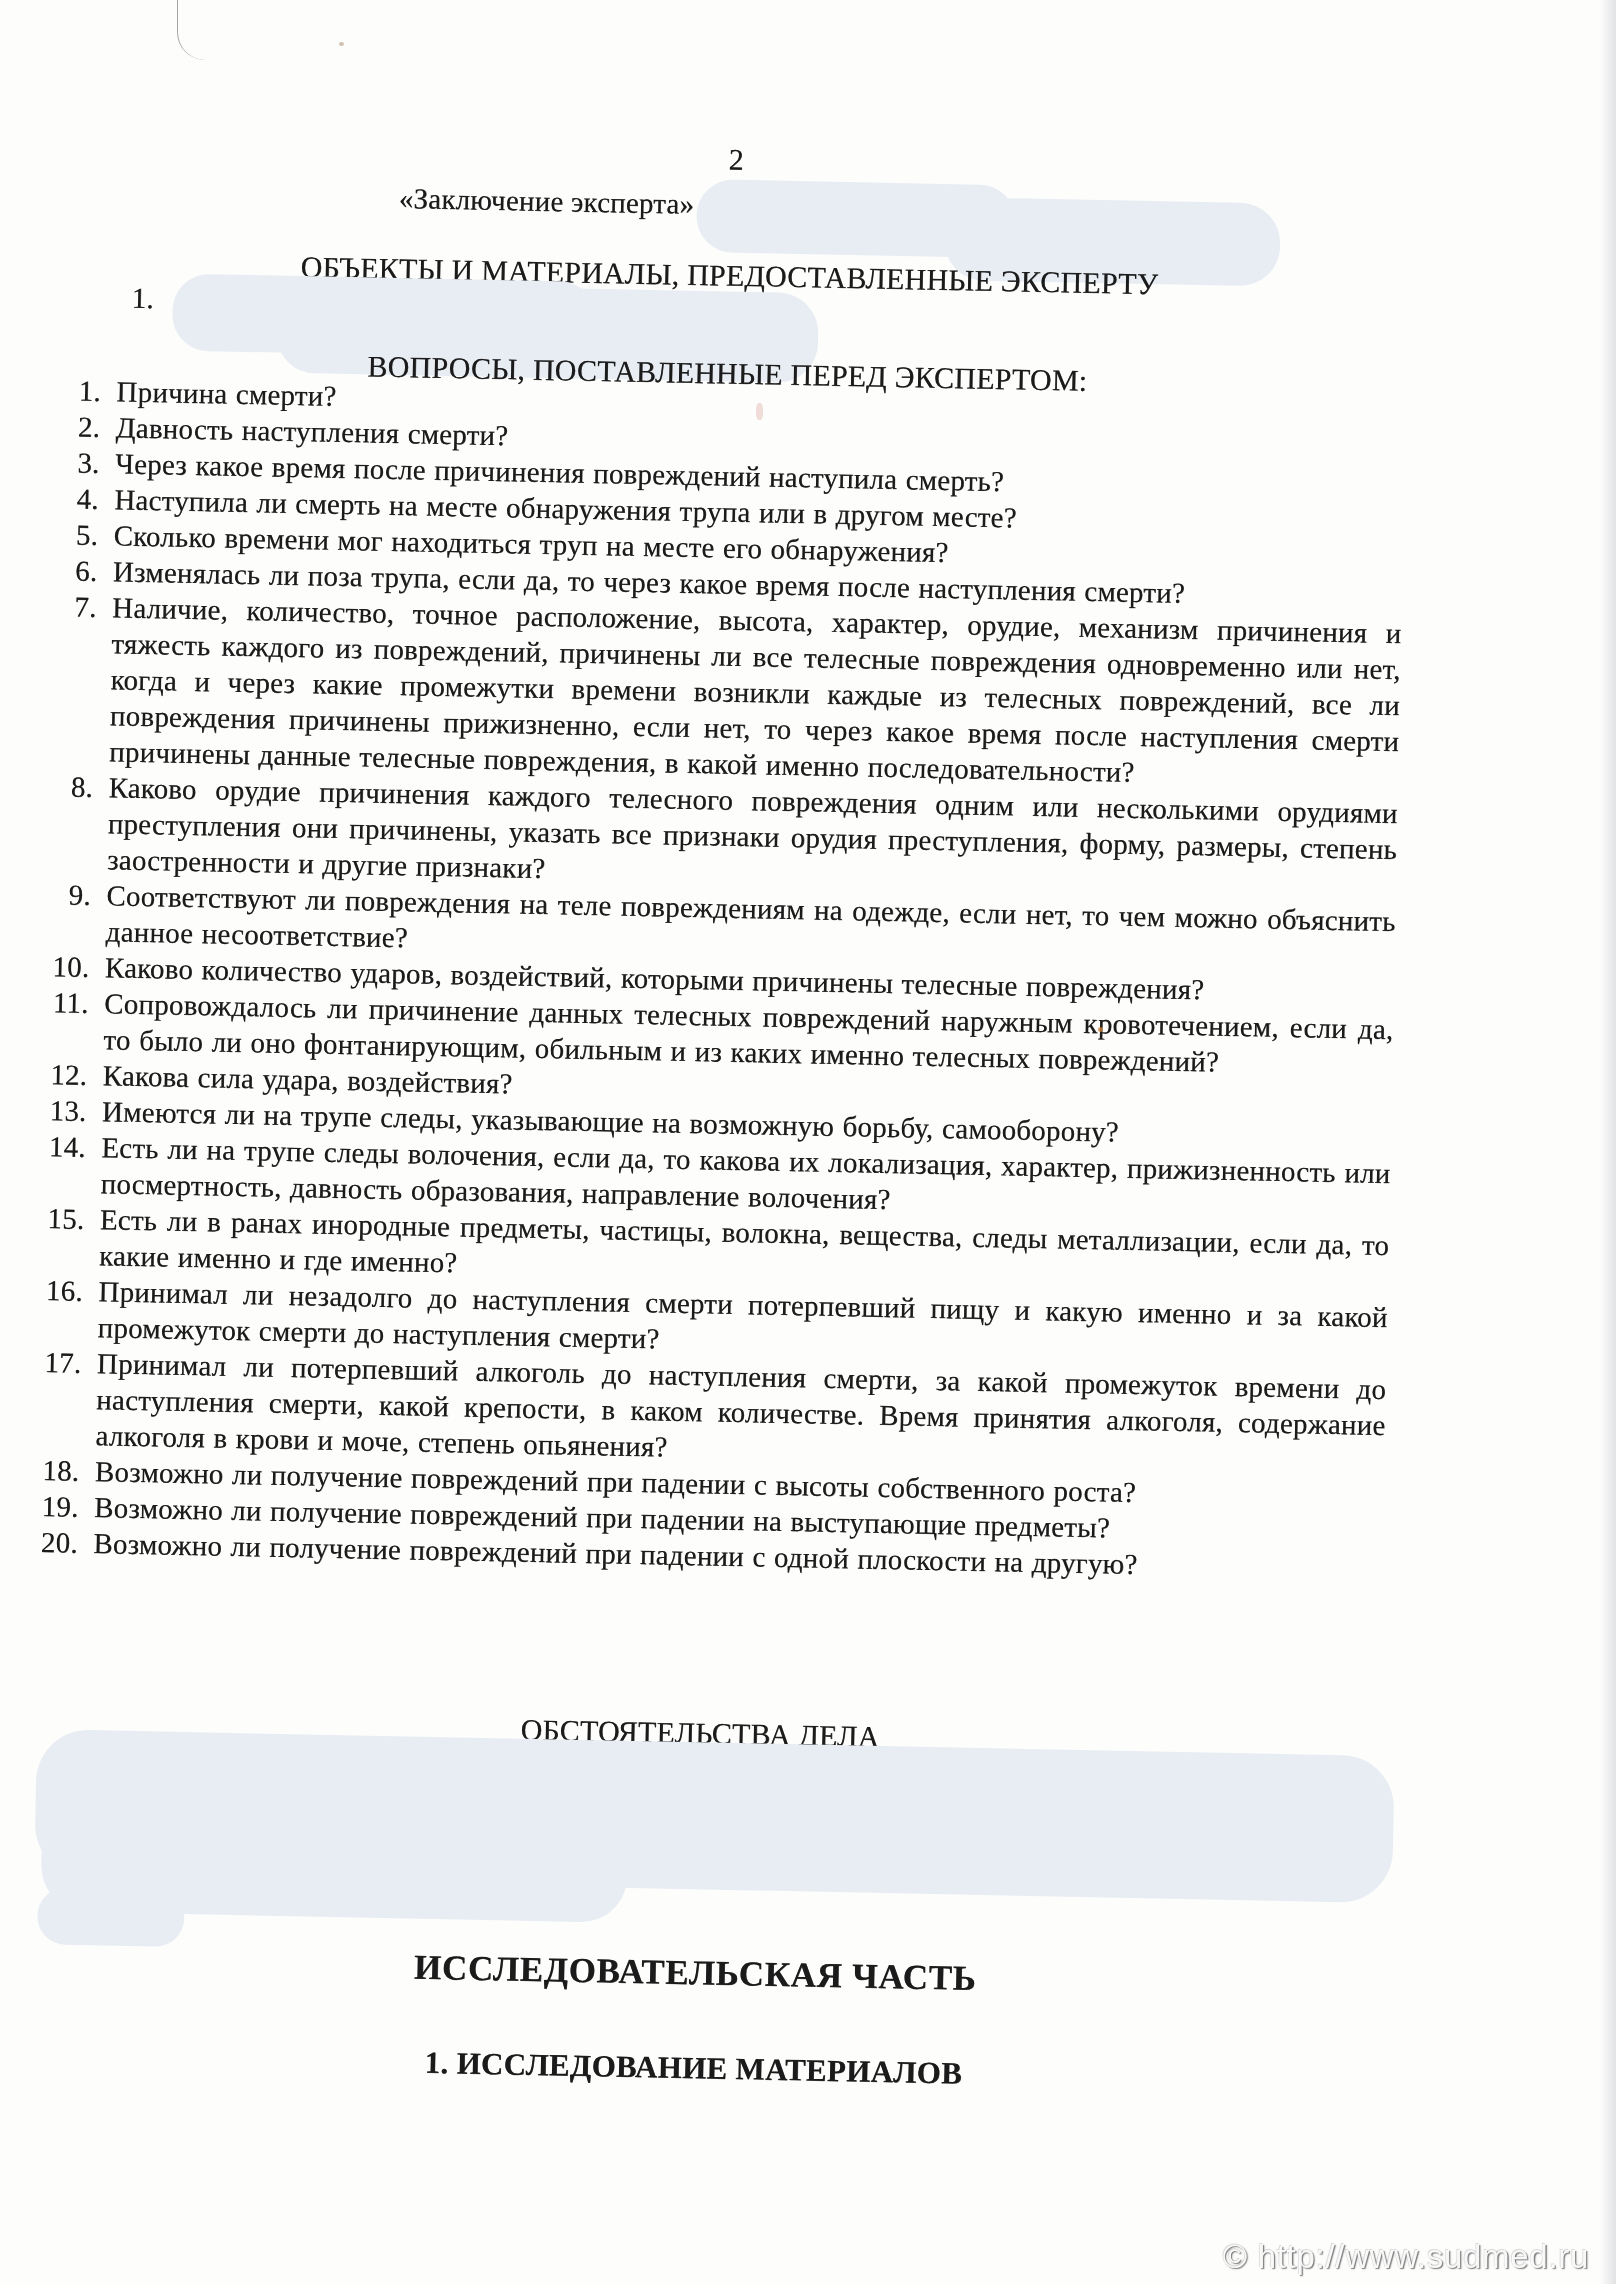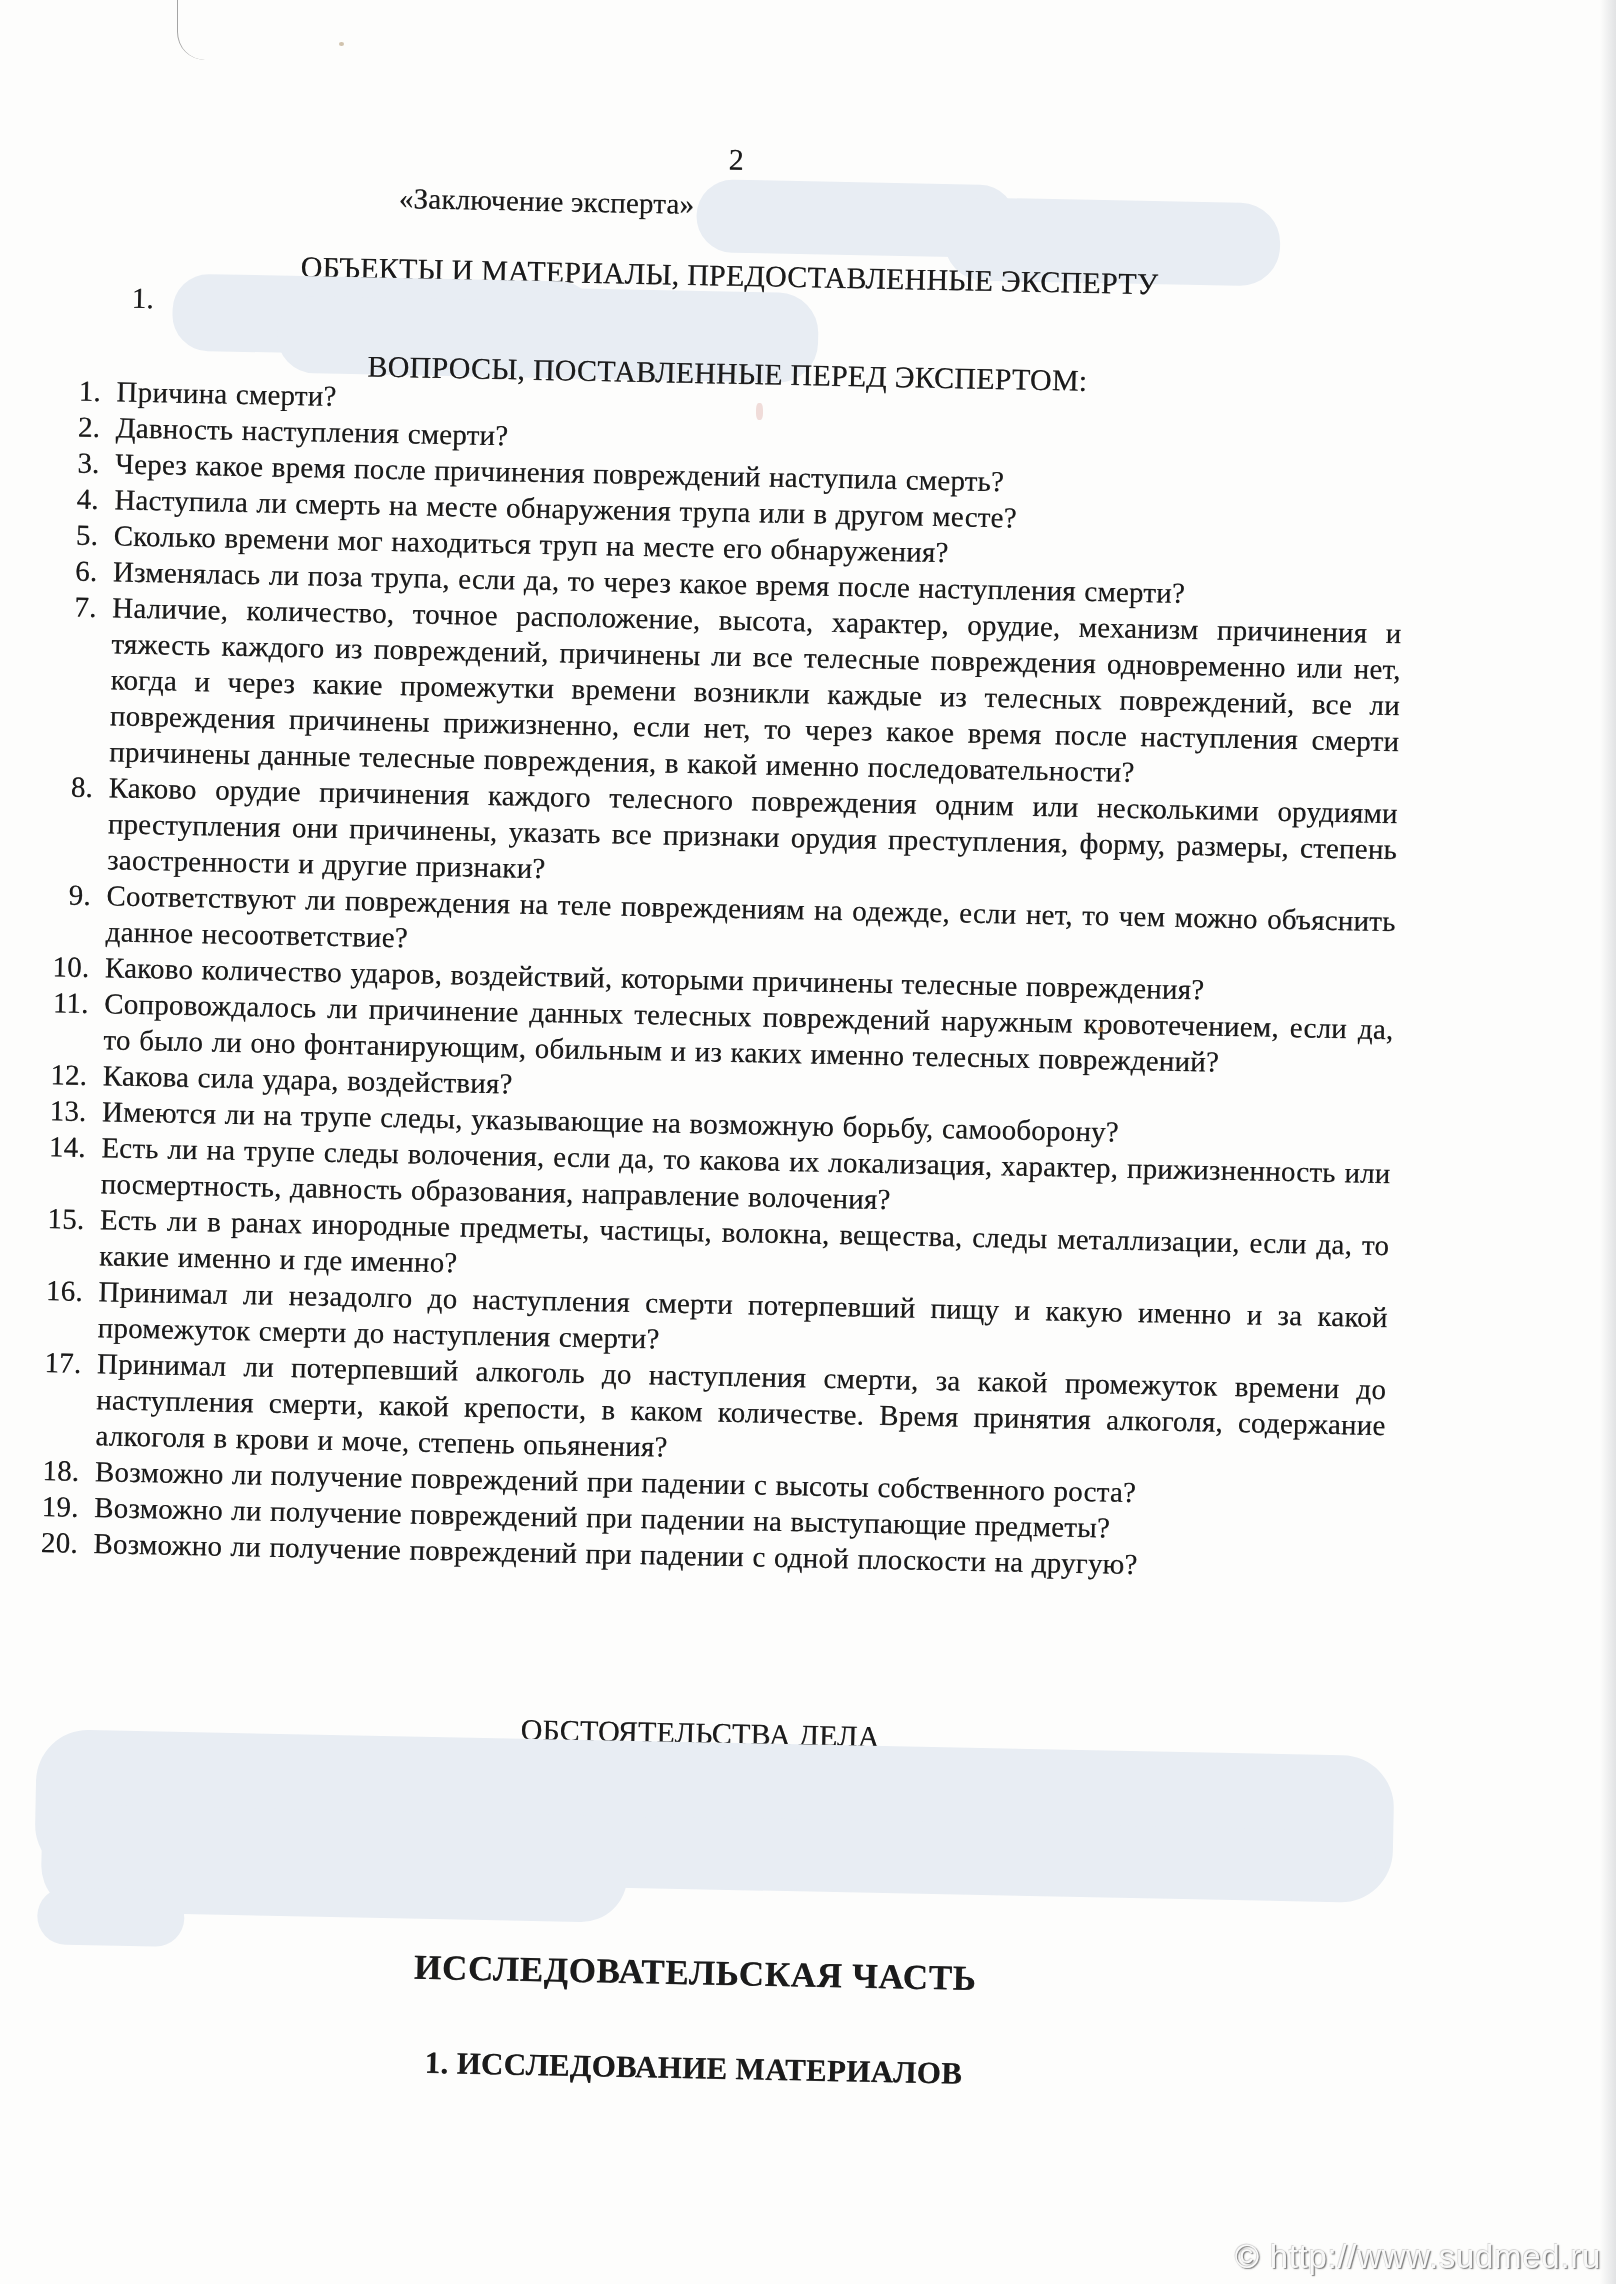--- a/index.html
+++ b/index.html
@@ -46,21 +46,21 @@
   }
   .q { display: flex; }
   .qnum { flex: 0 0 53px; text-align: right; padding-right: 15.6px; }
   .qtext { flex: 1; text-align: justify; word-spacing: 1px; }
 
   
   .blob { position: absolute; background: #e8edf3; }
 
   
   .watermark {
-    position: absolute; right: 15px; top: 2238px;
+    position: absolute; right: 27px; top: 2238px;
     font-family: "Liberation Sans", "DejaVu Sans", sans-serif;
     font-size: 33px; letter-spacing: 0.7px;
     color: rgba(252,252,252,0.96);
     text-shadow: 1.3px 1.3px 1.3px rgba(110,110,110,0.95), -0.7px -0.7px 0.7px rgba(200,200,200,0.7);
   }
 
   
   .hairline {
     position: absolute; left: 177px; top: 0; width: 27px; height: 60px;
     border-left: 1.6px solid rgba(105,105,105,0.6);

